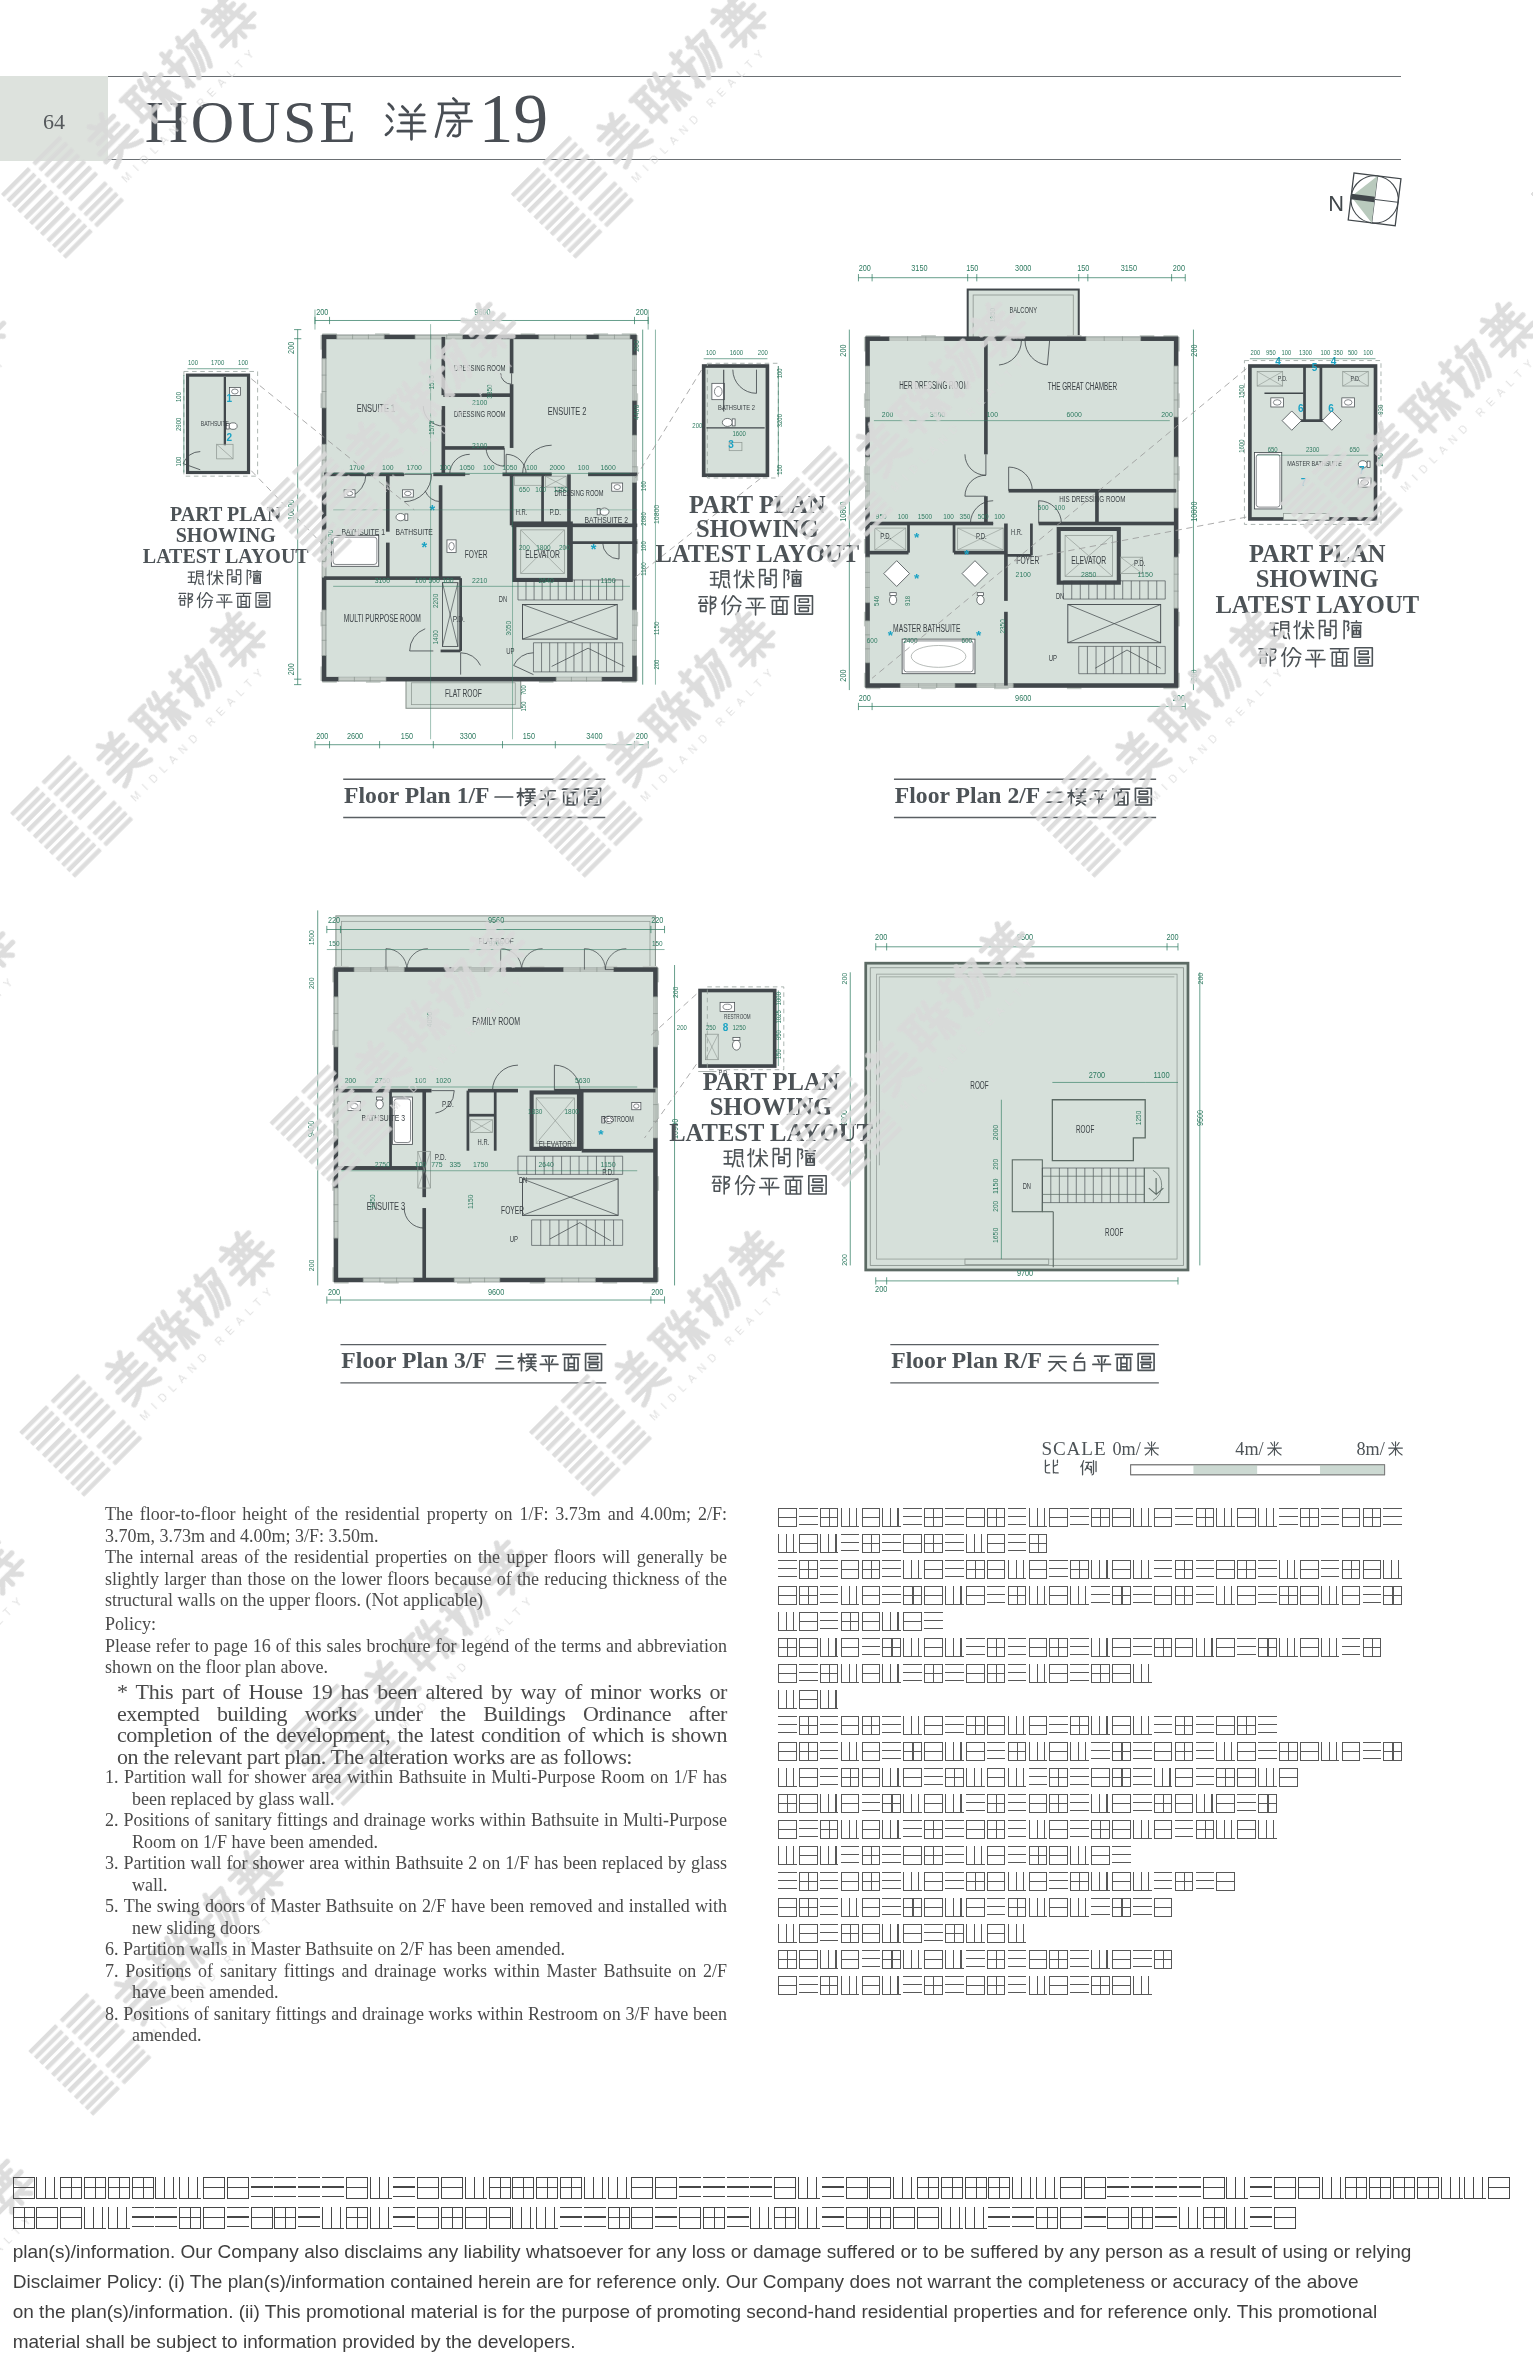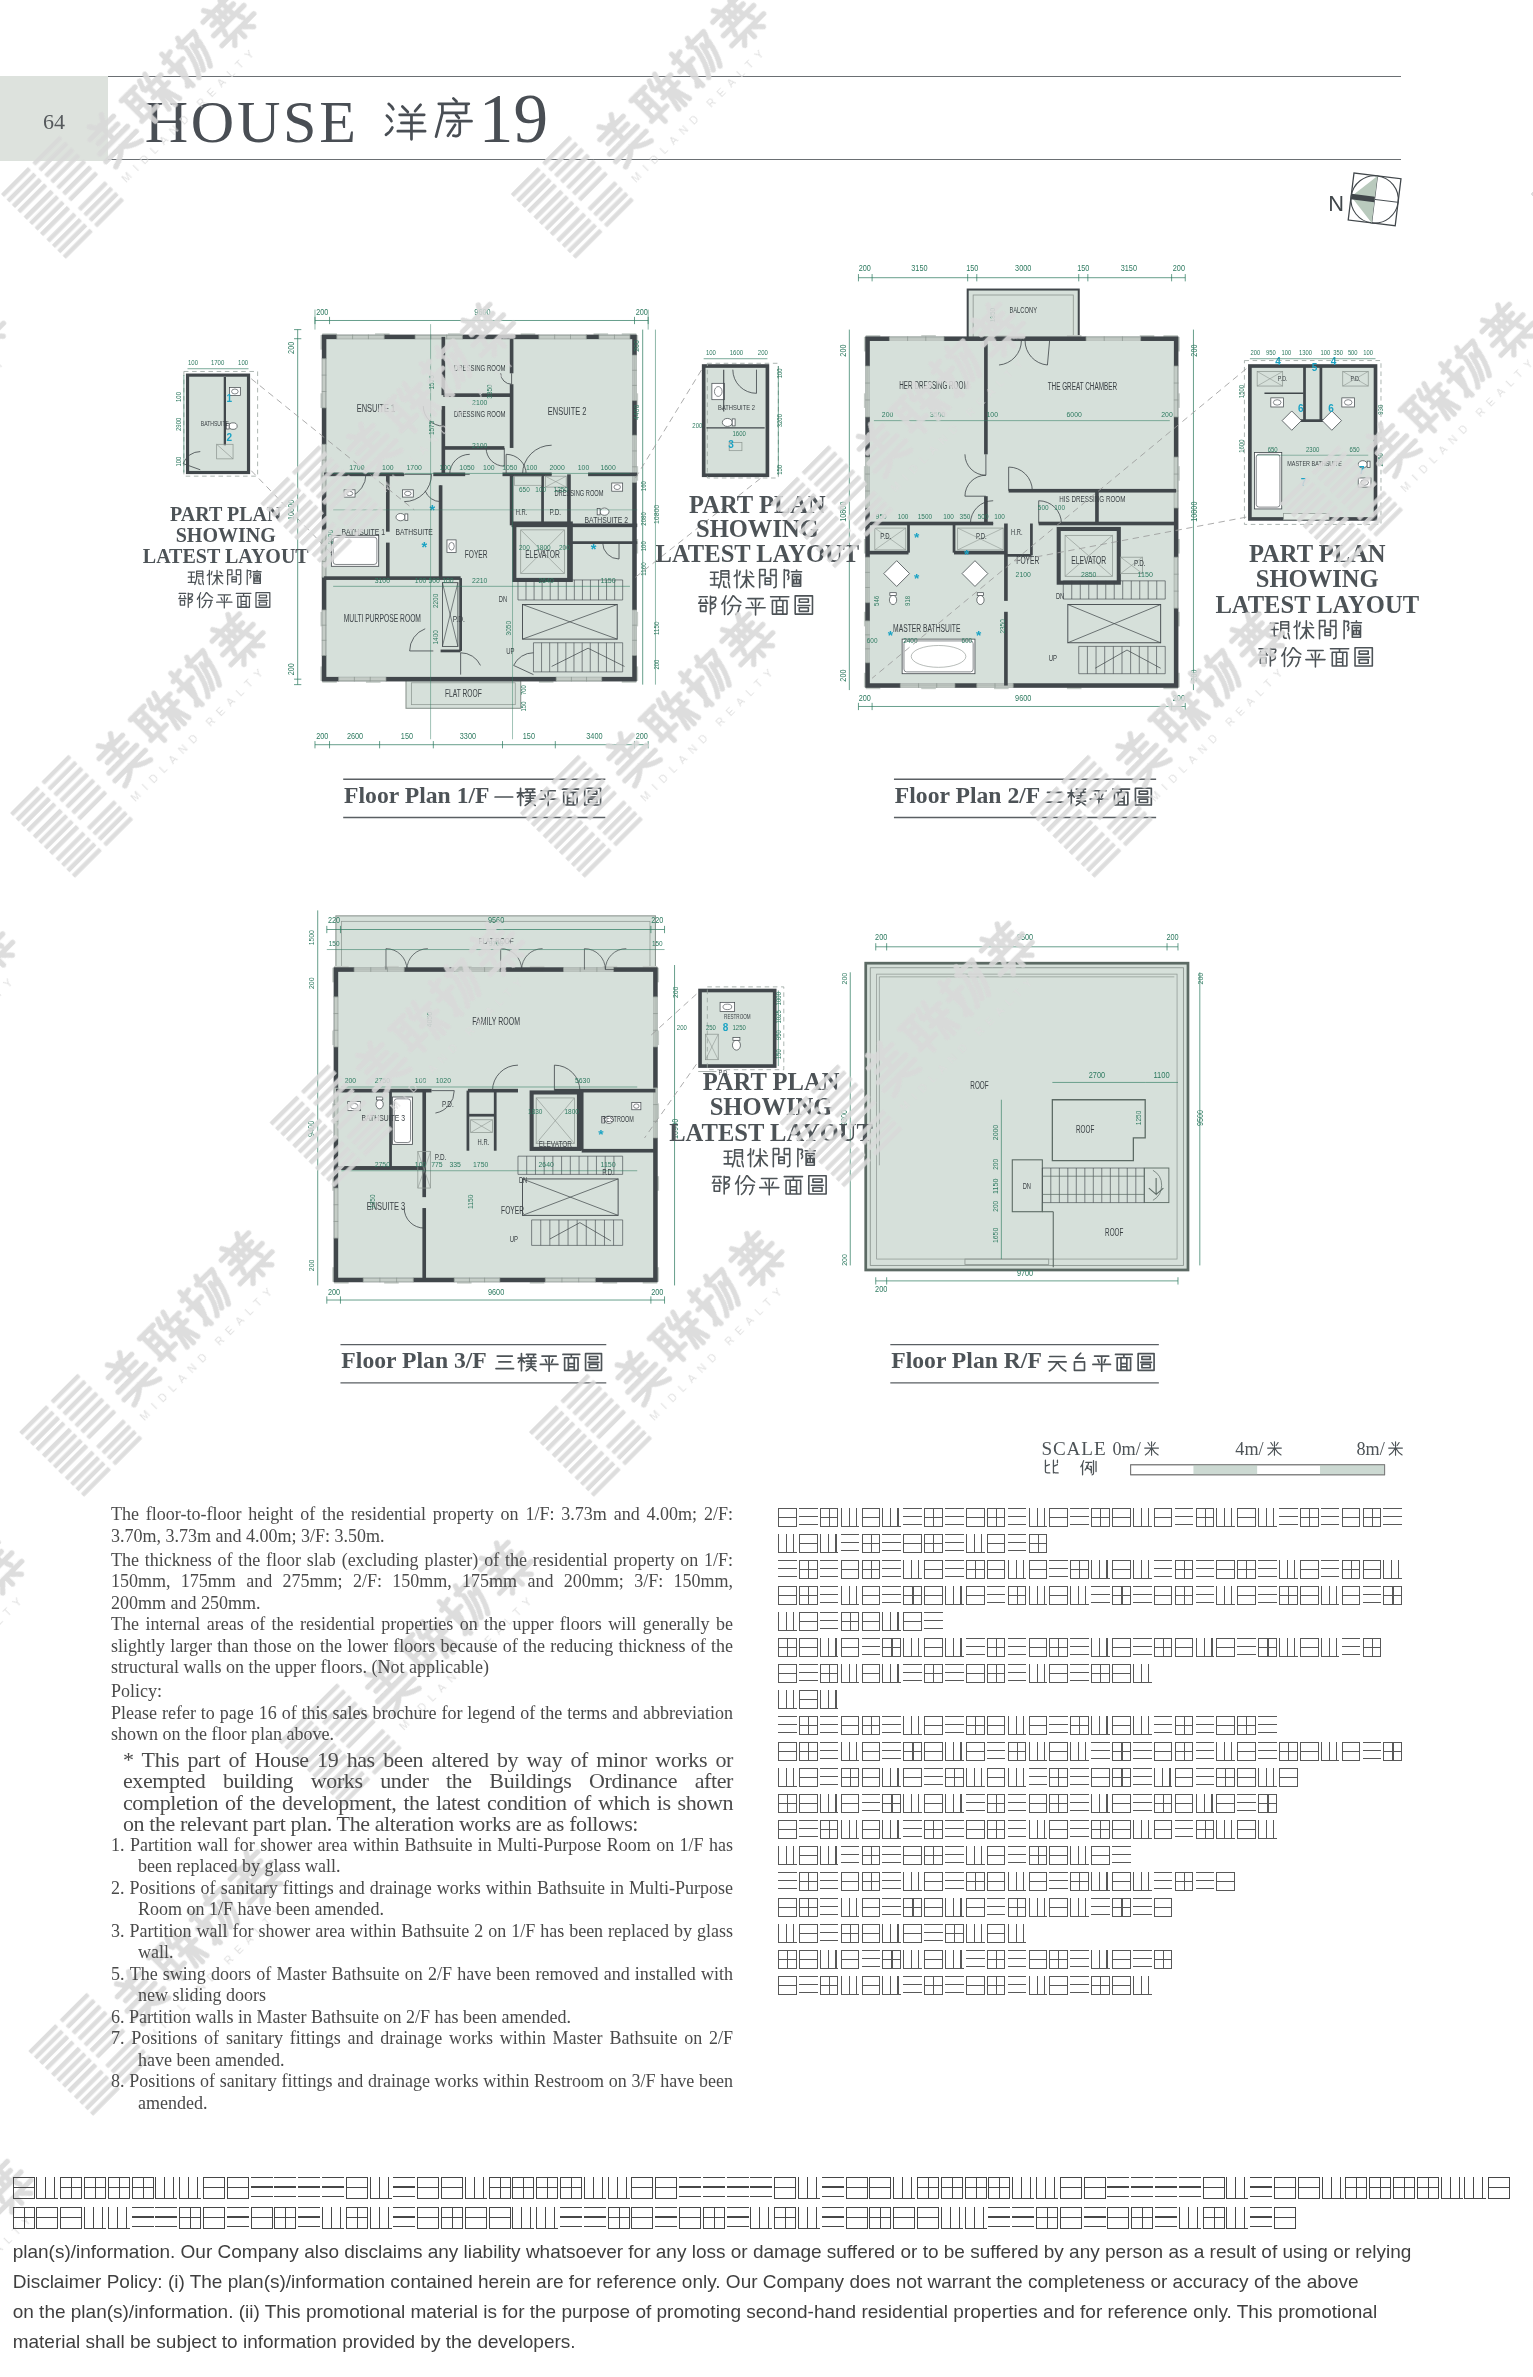--- a/index.html
+++ b/index.html
@@ -1,17 +1,17 @@
 <!DOCTYPE html>
 <html style="font-size:14.6px"><head><meta charset="utf-8"><style>
 html,body{margin:0;padding:0;}
 #page{position:relative;width:1533px;height:2377px;background:#fff;overflow:hidden;font-family:"Liberation Sans",sans-serif;}
 .serif{font-family:"Liberation Serif",serif;}
 .abs{position:absolute;}
-#leftcol{position:absolute;left:111px;top:1504px;width:622px;font-family:"Liberation Serif",serif;font-size:18px;line-height:21.5px;color:#4a4a4a;text-align:justify;}
+#leftcol{position:absolute;left:105px;top:1504px;width:622px;font-family:"Liberation Serif",serif;font-size:18px;line-height:21.5px;color:#4a4a4a;text-align:justify;}
 #leftcol p{margin:0;}
 #leftcol p.gap{margin-top:2.7px;}
 #leftcol ol{margin:0;padding:0;list-style:none;}
 #leftcol li{padding-left:27px;text-indent:-27px;}
 #rightcol{position:absolute;left:778px;top:1508px;width:637px;}
 .crow{height:26px;position:relative;}
 .cg{display:inline-block;vertical-align:top;margin-right:2.2px;}
 .cg{width:18.7px;height:18.7px;}
 .g1{border:1.2px solid #585858;box-sizing:border-box;background:linear-gradient(transparent 7.7px,#585858 7.7px,#585858 9px,transparent 9px);}
 .g2{box-sizing:border-box;background:repeating-linear-gradient(#585858 0 1.3px,transparent 1.3px 8px);}
@@ -1373,21 +1373,20 @@
 <use href="#wm" transform="translate(21 1573) rotate(-45) scale(0.84)"></use>
 <use href="#wm" transform="translate(581 1573) rotate(-45) scale(0.84)"></use>
 <use href="#wm" transform="translate(-254 1913) rotate(-45) scale(0.84)"></use>
 <use href="#wm" transform="translate(306 1913) rotate(-45) scale(0.84)"></use>
 <use href="#wm" transform="translate(31 2253) rotate(-45) scale(0.84)"></use>
 <use href="#wm" transform="translate(-244 2593) rotate(-45) scale(0.84)"></use>
 </g>
 </svg>
 <div id="leftcol">
 <p>The floor-to-floor height of the residential property on 1/F: 3.73m and 4.00m; 2/F: 3.70m, 3.73m and 4.00m; 3/F: 3.50m.</p>
-<p class="gap">The thickness of the floor slab (excluding plaster) of the residential property on 1/F: 150mm, 175mm and 275mm; 2/F: 150mm, 175mm and 200mm; 3/F: 150mm, 200mm and 250mm.</p>
 <p>The internal areas of the residential properties on the upper floors will generally be slightly larger than those on the lower floors because of the reducing thickness of the structural walls on the upper floors. (Not applicable)</p>
 <p class="gap">Policy:</p>
 <p>Please refer to page 16 of this sales brochure for legend of the terms and abbreviation shown on the floor plan above.</p>
 <p class="gap" style="font-size:22px;letter-spacing:-0.4px;margin-left:12px;">* This part of House 19 has been altered by way of minor works or exempted building works under the Buildings Ordinance after completion of the development, the latest condition of which is shown on the relevant part plan. The alteration works are as follows:</p>
 <ol>
 <li>1.&nbsp;Partition wall for shower area within Bathsuite in Multi-Purpose Room on 1/F has been replaced by glass wall.</li>
 <li>2.&nbsp;Positions of sanitary fittings and drainage works within Bathsuite in Multi-Purpose Room on 1/F have been amended.</li>
 <li>3.&nbsp;Partition wall for shower area within Bathsuite 2 on 1/F has been replaced by glass wall.</li>
 <li>5.&nbsp;The swing doors of Master Bathsuite on 2/F have been removed and installed with new sliding doors</li>
 <li>6.&nbsp;Partition walls in Master Bathsuite on 2/F has been amended.</li>

